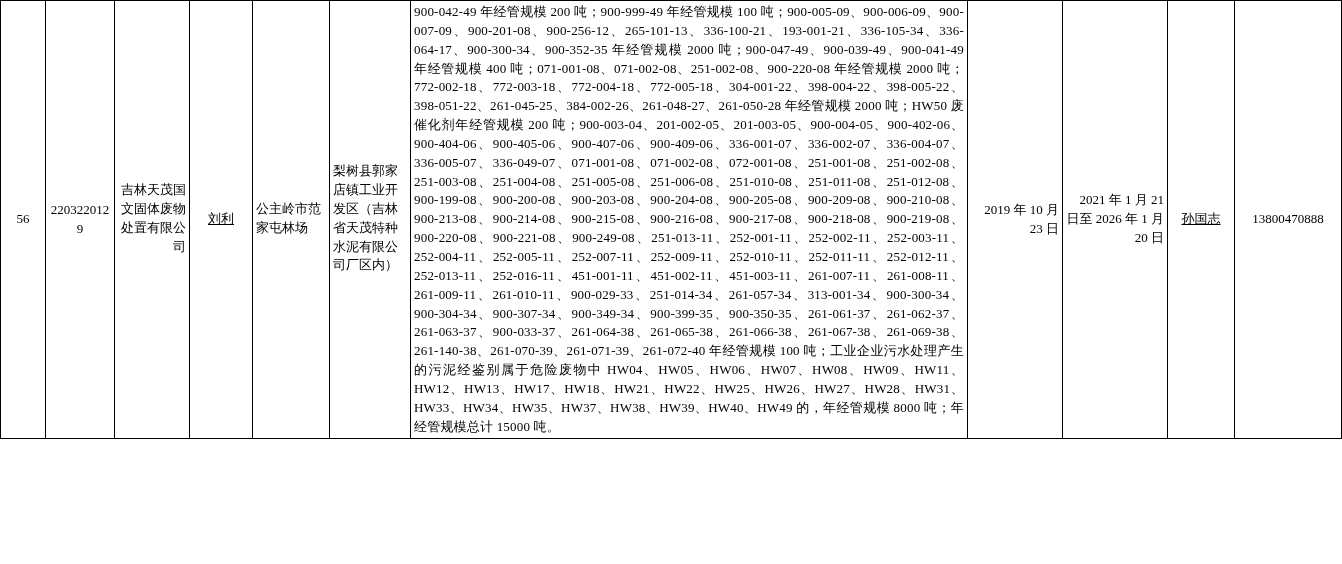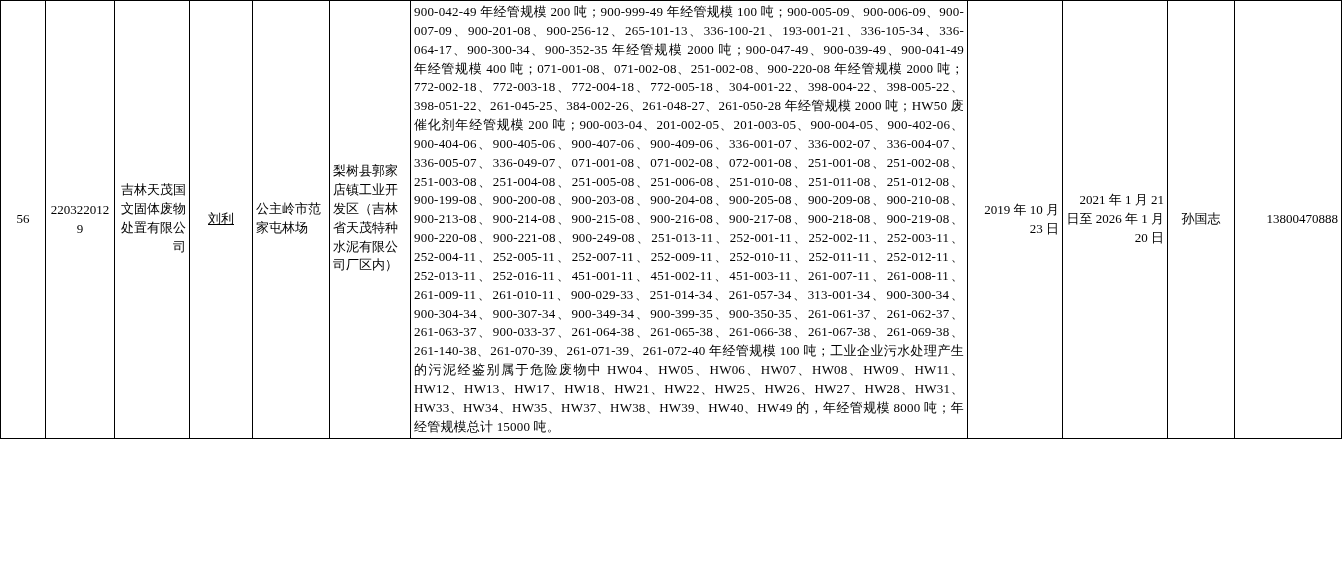--- a/index.html
+++ b/index.html
@@ -38,21 +38,21 @@
   
   .col-no      { width: 38px;  text-align: center; }
   .col-code    { width: 62px;  text-align: center; }
   .col-company { width: 68px;  text-align: right; border-radius: 8px; }
   .col-person  { width: 56px;  text-align: center; text-decoration: underline; }
   .col-addr    { width: 70px;  text-align: left; }
   .col-site    { width: 74px;  text-align: left; }
   .col-scope   { width: 550px; text-align: left; }
   .col-issue   { width: 88px;  text-align: right; margin-left: 40px; }
   .col-valid   { width: 98px;  text-align: right; }
-  .col-contact { width: 60px;  text-align: center; }
+  .col-contact { width: 60px;  text-align: center; text-decoration: underline; }
   .col-phone   { width: 100px; text-align: center; }
   .scope-text {
     text-align: justify;
     text-justify: inter-ideograph;
     font-size: 13.5px;
     line-height: 1.52;
     letter-spacing: 0.2px;
     padding: 0 8px 0 4px;
   }
   .small-wrap {
@@ -72,21 +72,20 @@
   }
   .date-cell {
     font-size: 13.5px;
     line-height: 1.55;
     padding-left: 6px;
     padding-right: 6px;
   }
   .phone-cell {
     font-size: 13.5px;
     white-space: nowrap;
-    text-align: right;
   }
 </style>
 </head>
 <body>
 
 <div class="page">
   <table class="record-table">
     <tbody>
       <tr>
         <td class="col-no nowrap-center">56</td>

